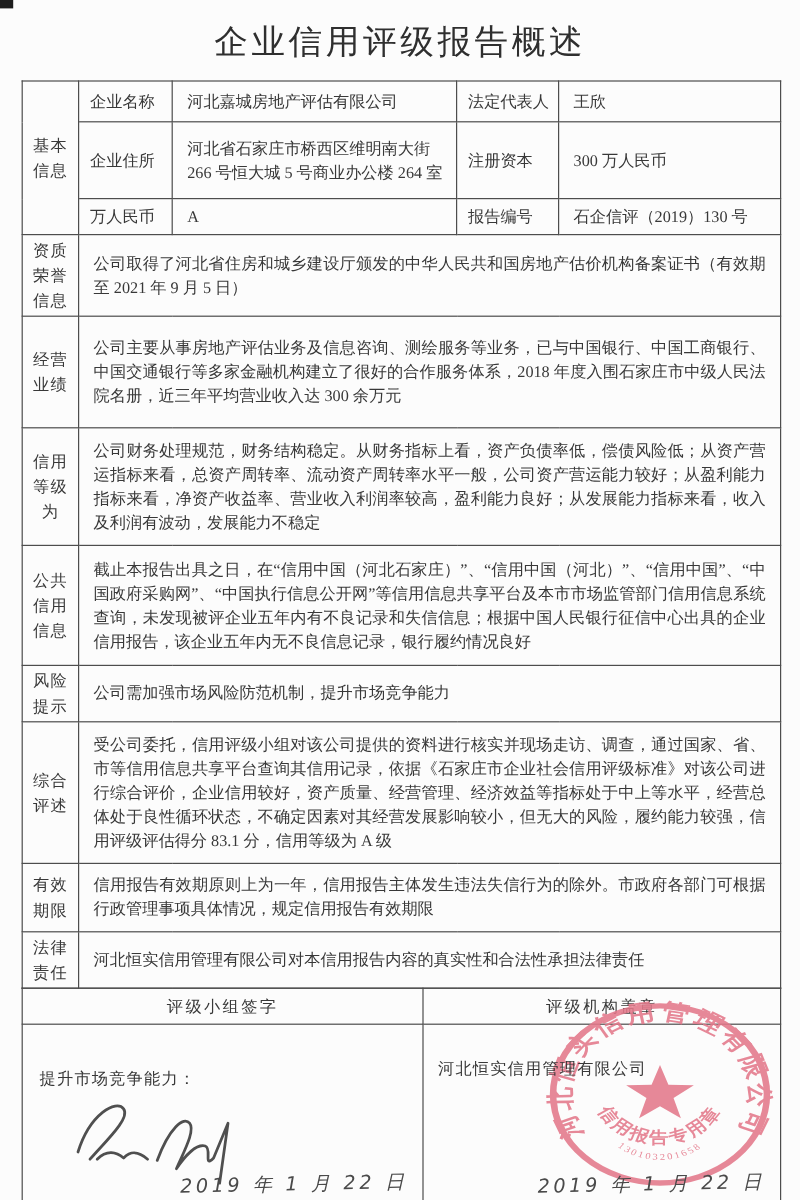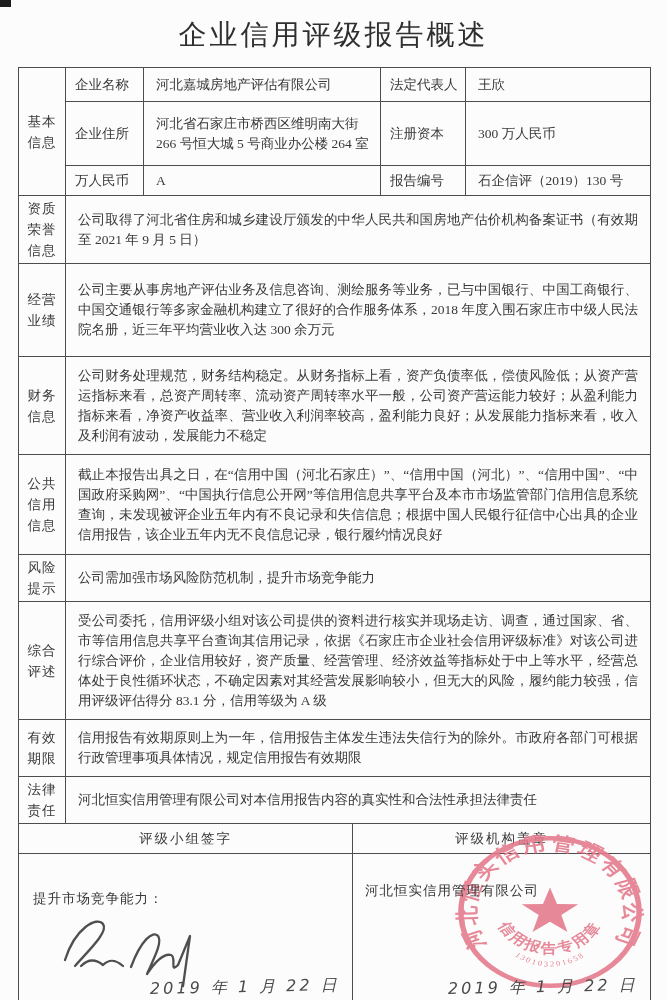--- a/index.html
+++ b/index.html
@@ -82,21 +82,21 @@
 
       <tr class="h62">
         <td class="sec">资质荣誉信息</td>
         <td class="content" colspan="4">公司取得了河北省住房和城乡建设厅颁发的中华人民共和国房地产估价机构备案证书（有效期至 2021 年 9 月 5 日）</td>
       </tr>
       <tr class="h93">
         <td class="sec">经营业绩</td>
         <td class="content" colspan="4">公司主要从事房地产评估业务及信息咨询、测绘服务等业务，已与中国银行、中国工商银行、中国交通银行等多家金融机构建立了很好的合作服务体系，2018 年度入围石家庄市中级人民法院名册，近三年平均营业收入达 300 余万元</td>
       </tr>
       <tr class="h98">
-        <td class="sec">财务信息</td>
+        <td class="sec">信用等级为</td>
         <td class="content" colspan="4">公司财务处理规范，财务结构稳定。从财务指标上看，资产负债率低，偿债风险低；从资产营运指标来看，总资产周转率、流动资产周转率水平一般，公司资产营运能力较好；从盈利能力指标来看，净资产收益率、营业收入利润率较高，盈利能力良好；从发展能力指标来看，收入及利润有波动，发展能力不稳定</td>
       </tr>
       <tr class="h100">
         <td class="sec">公共信用信息</td>
         <td class="content" colspan="4">截止本报告出具之日，在“信用中国（河北石家庄）”、“信用中国（河北）”、“信用中国”、“中国政府采购网”、“中国执行信息公开网”等信用信息共享平台及本市市场监管部门信用信息系统查询，未发现被评企业五年内有不良记录和失信信息；根据中国人民银行征信中心出具的企业信用报告，该企业五年内无不良信息记录，银行履约情况良好</td>
       </tr>
       <tr class="h42">
         <td class="sec">风险提示</td>
         <td class="content" colspan="4">公司需加强市场风险防范机制，提升市场竞争能力</td>
       </tr>

